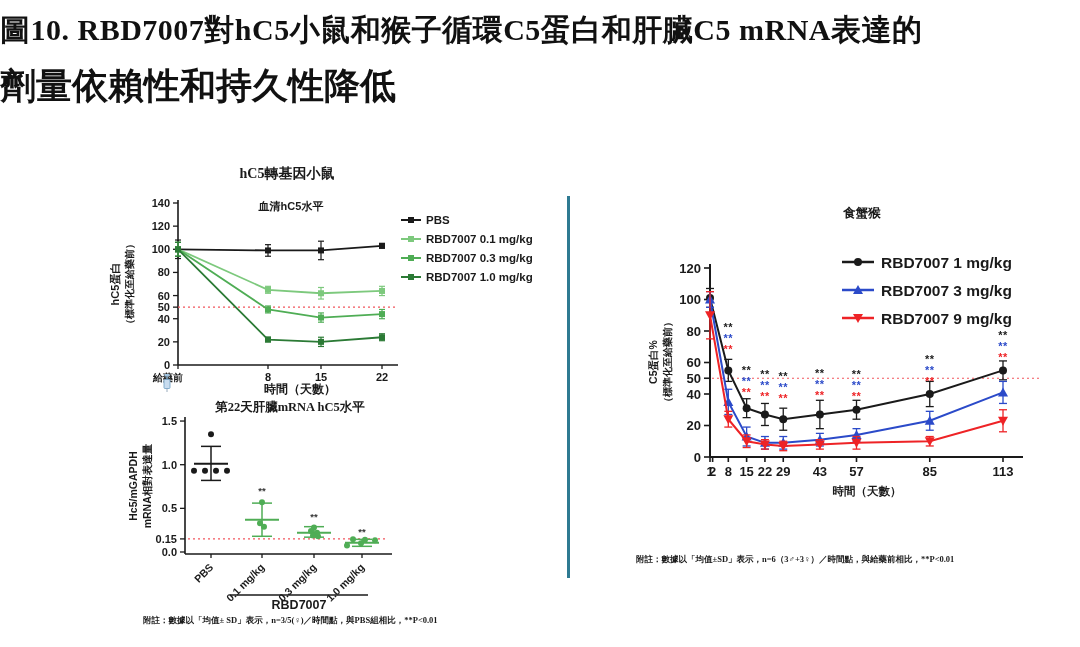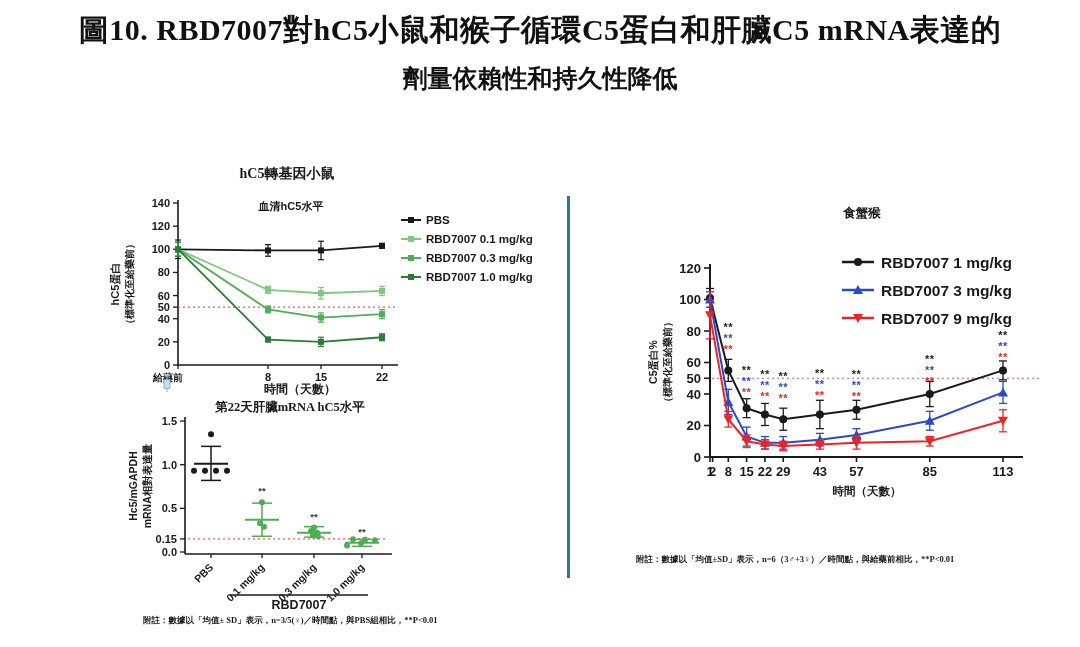--- a/index.html
+++ b/index.html
@@ -1,21 +1,21 @@
 <!DOCTYPE html>
 <html><head>
 <meta charset="utf-8">
 <style>
   html,body{margin:0;padding:0;background:#ffffff;}
   .page{position:relative;width:1080px;height:647px;background:#ffffff;overflow:hidden;
         font-family:"Liberation Sans",sans-serif;}
-  .fig-title{position:absolute;top:10px;left:0;width:1080px;text-align:center;
+  .fig-title{position:absolute;top:10px;left:0;width:1080px;
              font-family:"Liberation Serif",serif;font-weight:bold;color:#111;}
   .fig-title .l1{font-size:30px;letter-spacing:0.5px;}
-  .fig-title .l2{font-size:25px;margin-top:11px;}
+  .fig-title .l2{font-size:36px;margin-top:11px;}
   svg{position:absolute;overflow:visible;}
   #chart1{left:95px;top:152px;}
   #chart2{left:110px;top:396px;}
   #chart3{left:620px;top:194px;}
   .divider{position:absolute;width:2.5px;}
 </style>
 </head>
 <body>
 
 <div class="page">

